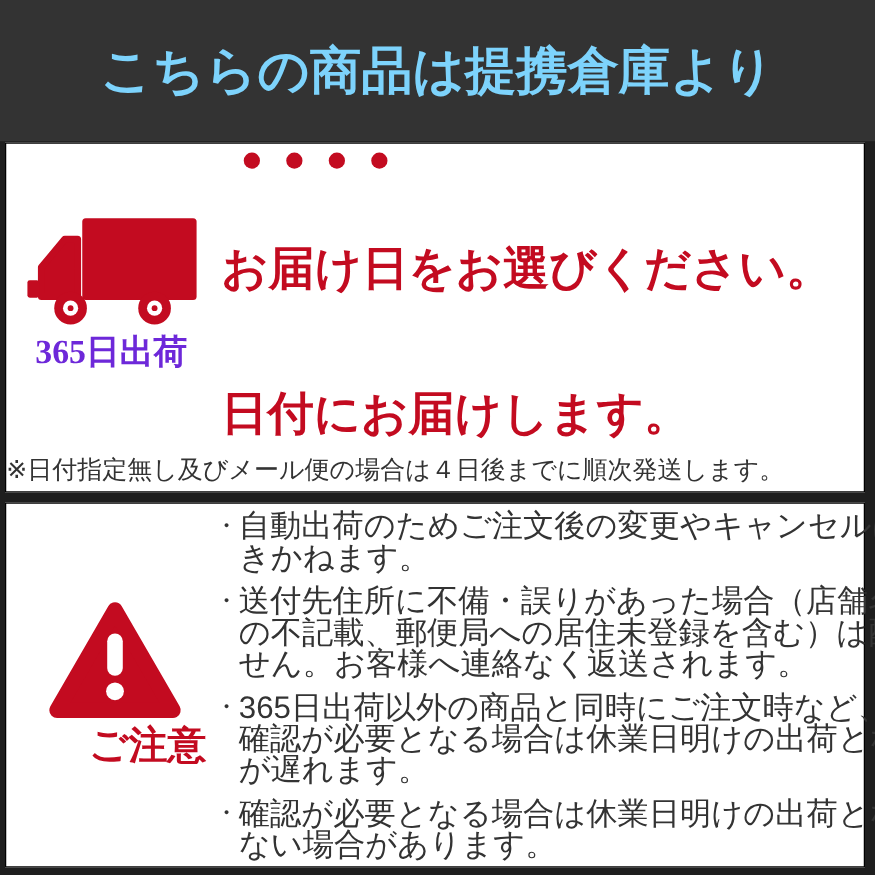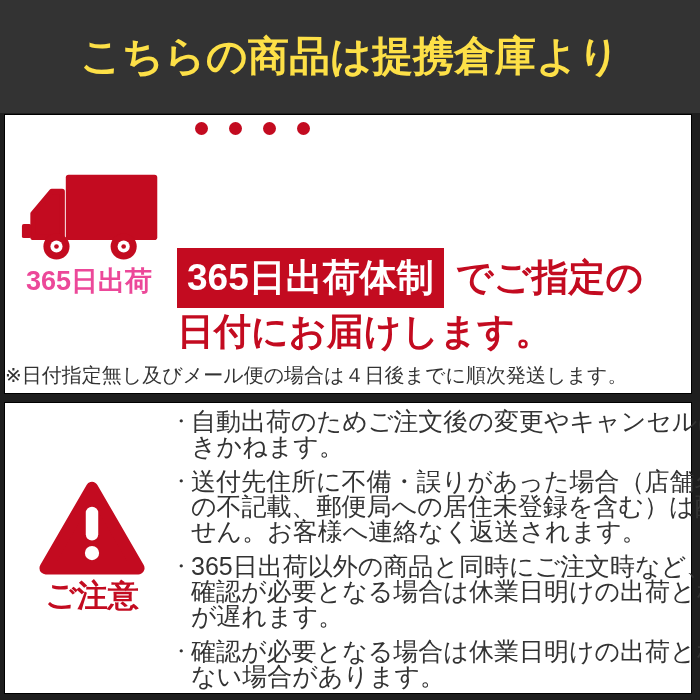--- a/index.html
+++ b/index.html
@@ -7,35 +7,36 @@
   body {
     font-family: "Liberation Sans", "DejaVu Sans", sans-serif;
     background: #1e1e1e;
     position: relative;
     overflow: hidden;
   }
   .banner {
     position: absolute; left: 0; top: 0; width: 700px; height: 113px;
     background: #333333;
     display: flex; flex-direction: column; align-items: center; justify-content: center;
-    color: #fde047; font-weight: bold; font-size: 41px; line-height: 49px;
+    color: #7dd3fc; font-weight: bold; font-size: 41px; line-height: 49px;
     text-align: center; white-space: pre;
   }
   .panel {
     position: absolute; left: 4px; width: 688px;
     background: #ffffff; border: 1px solid #000000;
   }
   .panel-mid { top: 114px; height: 280px; }
   .panel-bottom { top: 402px; height: 292px; }
 
   .truck { position: absolute; left: 16px; top: 56px; width: 140px; height: 95px; }
   .truck-label {
     position: absolute; left: 6px; top: 148px; width: 156px;
-    text-align: center; color: #ec4899; font-weight: bold; font-size: 27px;
+    text-align: center; color: #6d28d9; font-weight: bold; font-size: 27px;
     white-space: pre;
+    font-family: Liberation Serif, serif;
   }
   .dots { position: absolute; left: 190px; top: 7px; display: flex; gap: 21px; }
   .dot { width: 13px; height: 13px; border-radius: 50%; background: #c30b20; }
   .head1 { position: absolute; left: 172px; top: 24px; }
   .head2 { position: absolute; left: 172px; top: 77px; }
   .red-heading {
     color: #c30b20; font-weight: bold; font-size: 37px; line-height: 46px;
     white-space: pre;
   }
   .badge-row {
@@ -48,21 +49,21 @@
   }
   .line3 { position: absolute; left: 172px; top: 196px; font-family: Liberation Mono, monospace; }
   .note {
     position: absolute; left: 0; top: 247px; width: 100%;
     text-align: left; color: #333333; font-size: 20px; white-space: pre;
   }
 
   .warning { position: absolute; left: 30px; top: 76px; width: 114px; height: 100px; }
   .caution-label {
     position: absolute; left: 14px; top: 172px; width: 146px;
-    text-align: center; color: #c30b20; font-weight: bold; font-size: 31px;
+    text-align: right; color: #c30b20; font-weight: bold; font-size: 31px;
     white-space: pre;
   }
   .bullets { position: absolute; left: 166px; top: 6px; width: 518px; }
   .bullet { display: flex; margin-bottom: 10px; color: #333333; }
   .bullet-marker { width: 20px; font-size: 20px; line-height: 25px; flex: none; }
   .bullet-text { font-size: 25px; line-height: 25px; white-space: pre; }
 </style>
 </head>
 <body>
 
@@ -83,25 +84,22 @@
     <circle cx="110" cy="80" r="2.5" fill="#c30b20"></circle>
   </svg>
   <div class="truck-label">365日出荷</div>
 
   <div class="dots">
     <span class="dot"></span>
     <span class="dot"></span>
     <span class="dot"></span>
     <span class="dot"></span>
   </div>
+  <div class="head2 red-heading">お届け日をお選びください。</div>
 
-  <div class="badge-row">
-    <span class="badge">365日出荷体制</span>
-    <span class="red-heading">でご指定の</span>
-  </div>
   <div class="line3 red-heading">日付にお届けします。</div>
 
   <div class="note">※日付指定無し及びメール便の場合は４日後までに順次発送します。</div>
 </div>
 
 <div class="panel panel-bottom">
   <svg class="warning" viewBox="-4 -4 128 112">
     <path d="M60 6 L112 96 H8 Z" fill="#c30b20" stroke="#c30b20" stroke-width="14" stroke-linejoin="round"></path>
     <rect x="53" y="27" width="14" height="38" rx="7" fill="#ffffff"></rect>
     <circle cx="60" cy="79" r="8" fill="#ffffff"></circle>

